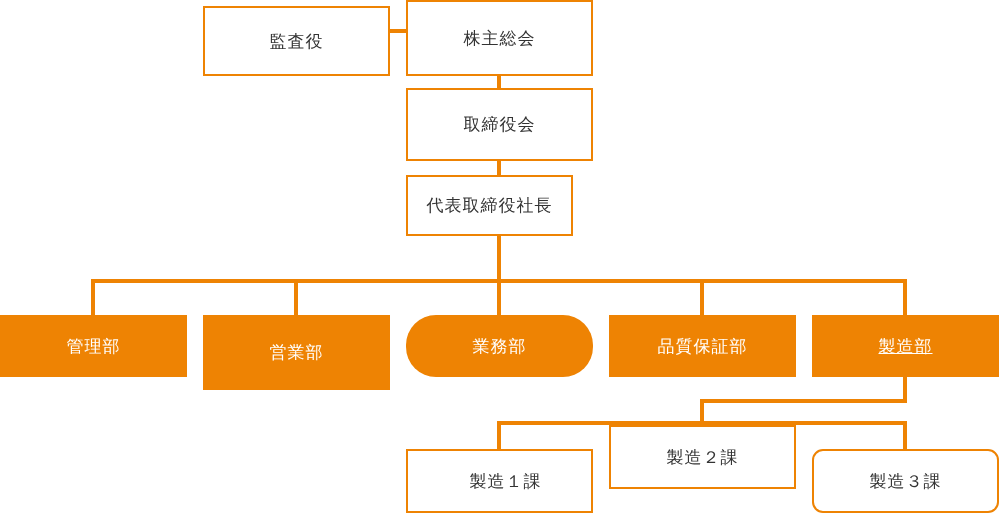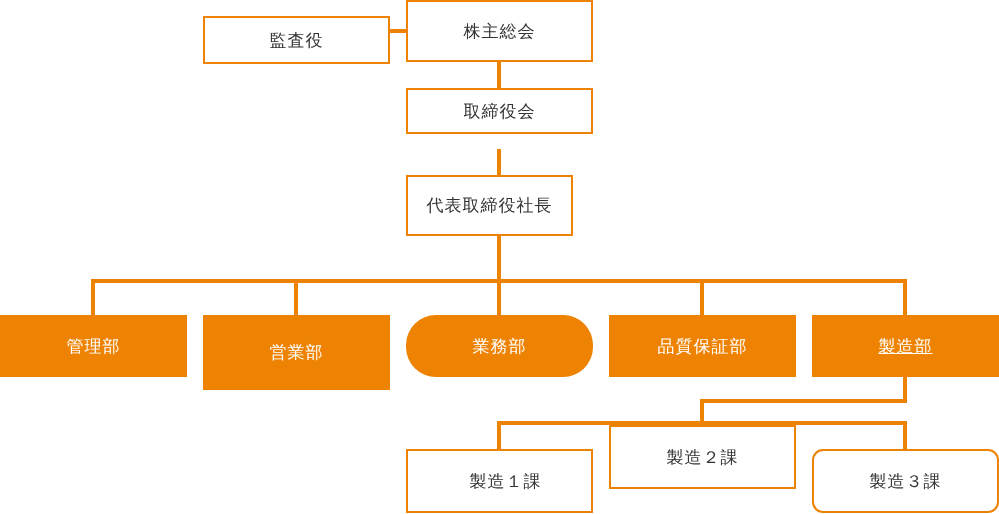--- a/index.html
+++ b/index.html
@@ -54,28 +54,28 @@
   <div class="line" style="left:294px; top:279px; width:4px; height:36px;"></div>
   <div class="line" style="left:700px; top:279px; width:4px; height:36px;"></div>
   <div class="line" style="left:903px; top:279px; width:4px; height:36px;"></div>
   <div class="line" style="left:903px; top:377px; width:4px; height:26px;"></div>
   <div class="line" style="left:700px; top:399px; width:207px; height:4px;"></div>
   <div class="line" style="left:700px; top:399px; width:4px; height:50px;"></div>
   <div class="line" style="left:497px; top:421px; width:410px; height:4px;"></div>
   <div class="line" style="left:497px; top:421px; width:4px; height:28px;"></div>
   <div class="line" style="left:903px; top:421px; width:4px; height:28px;"></div>
 
-  <div class="node white" style="left:203px; top:16px; width:187px; height:48px;font-family:Liberation Serif, serif;">
+  <div class="node white" style="left:203px; top:6px; width:187px; height:70px;font-family:Liberation Serif, serif;">
     <span>監査役</span>
   </div>
-  <div class="node white" style="left:406px; top:0px; width:187px; height:62px;">
+  <div class="node white" style="left:406px; top:0px; width:187px; height:76px;">
     <span>株主総会</span>
   </div>
 
-  <div class="node white" style="left:406px; top:88px; width:187px; height:46px;">
+  <div class="node white" style="left:406px; top:88px; width:187px; height:73px;">
     <span>取締役会</span>
   </div>
 
   <div class="node white" style="left:406px; top:175px; width:167px; height:61px;">
     <span>代表取締役社長</span>
   </div>
 
   <div class="node orange" style="left:0px; top:315px; width:187px; height:62px;">
     <span>管理部</span>
   </div>

